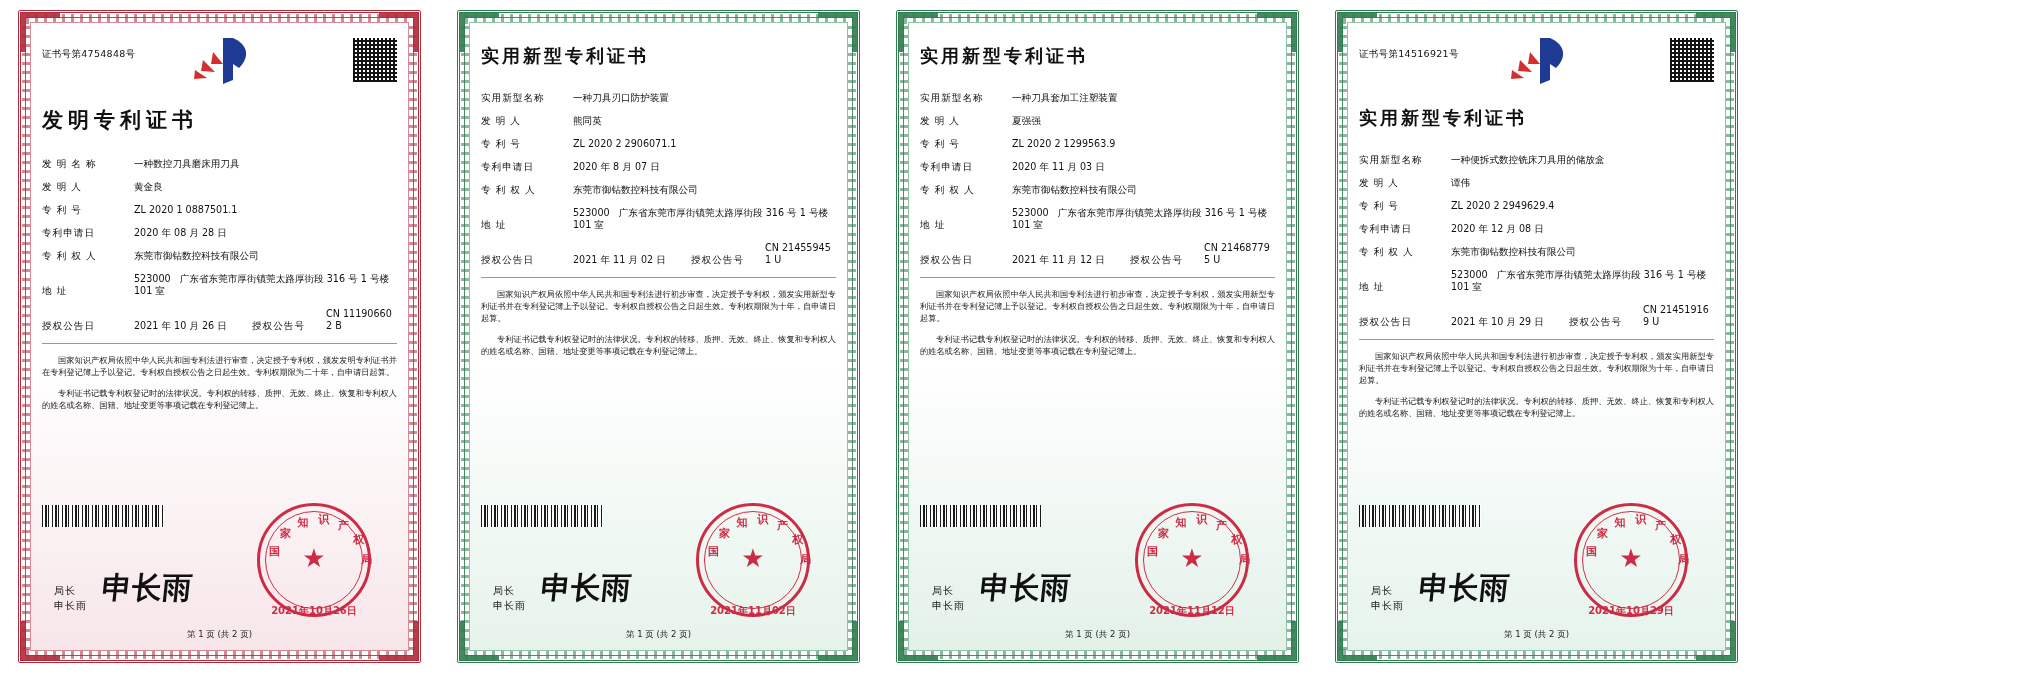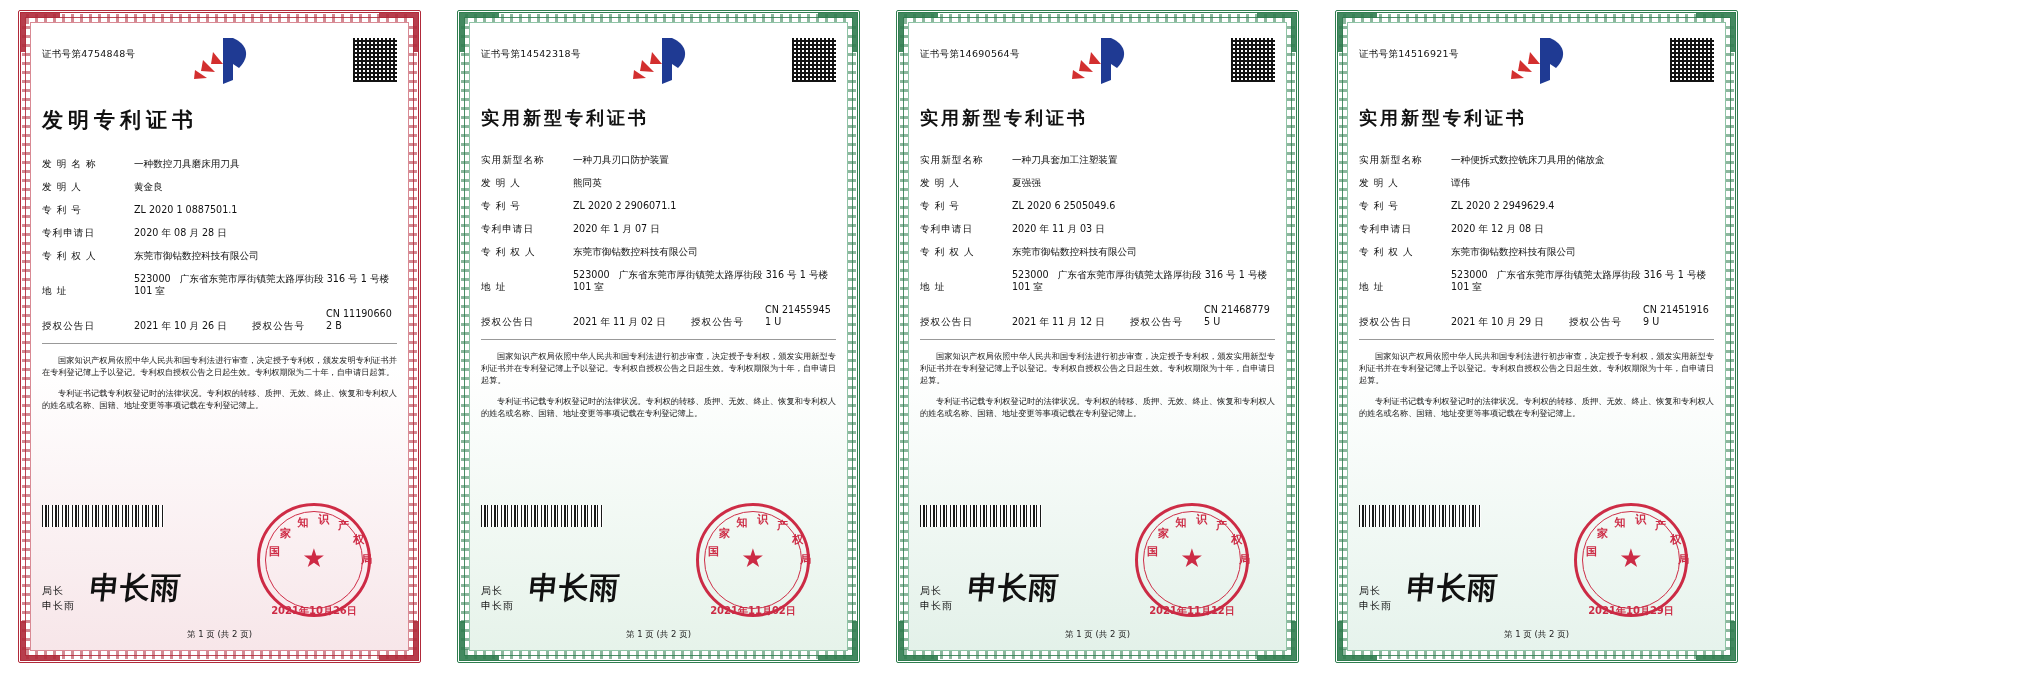--- a/index.html
+++ b/index.html
@@ -203,21 +203,21 @@
     width: 122px;
     height: 22px;
     background-image: repeating-linear-gradient(90deg,
       #000 0 1px, #fff 1px 3px, #000 3px 5px, #fff 5px 6px,
       #000 6px 7px, #fff 7px 10px);
     opacity: .9;
   }
 
   .signature-block {
     position: absolute;
-    left: 0;
+    left: 12px;
     bottom: 26px;
   }
   .sig-labels {
     font-size: 10px;
     line-height: 1.5;
     color: #111;
     letter-spacing: 1px;
   }
   .sig-script {
     position: absolute;
@@ -405,52 +405,39 @@
     <div class="scallop bottom"></div>
     <div class="scallop-v left"></div>
     <div class="scallop-v right"></div>
     <div class="corner tl"></div>
     <div class="corner tr"></div>
     <div class="corner bl"></div>
     <div class="corner br"></div>
     <div class="frame-inner"></div>
 
     <div class="content">
-      <div class="topbar">
-        <div class="cert-no">证书号第14542318号</div>
-        <div class="logo">
-          <svg viewBox="0 0 86 56" width="86" height="56">
-            <path d="M46 4 L56 4 L56 46 L46 50 Z" fill="#1f3a93"></path>
-            <path d="M56 4 C70 10 74 22 62 34 L56 30 Z" fill="#1f3a93"></path>
-            <path d="M36 18 L46 30 L34 30 Z" fill="#d32f2f"></path>
-            <path d="M26 26 L38 38 L24 37 Z" fill="#d32f2f"></path>
-            <path d="M18 36 L30 44 L17 45 Z" fill="#d32f2f"></path>
-          </svg>
-        </div>
-        <div class="qr"></div>
-      </div>
 
       <div class="title small">实用新型专利证书</div>
 
       <div class="fields">
         <div class="field-row">
           <div class="field-label">实用新型名称</div>
           <div class="field-value">一种刀具刃口防护装置</div>
         </div>
         <div class="field-row">
           <div class="field-label">发 明 人</div>
           <div class="field-value">熊同英</div>
         </div>
         <div class="field-row">
           <div class="field-label">专 利 号</div>
           <div class="field-value">ZL 2020 2 2906071.1</div>
         </div>
         <div class="field-row">
           <div class="field-label">专利申请日</div>
-          <div class="field-value">2020 年 1 月 07 日</div>
+          <div class="field-value">2020 年 8 月 07 日</div>
         </div>
         <div class="field-row">
           <div class="field-label">专 利 权 人</div>
           <div class="field-value">东莞市御钻数控科技有限公司</div>
         </div>
         <div class="field-row">
           <div class="field-label">地            址</div>
           <div class="field-value">523000   广东省东莞市厚街镇莞太路厚街段 316 号 1 号楼 101 室</div>
         </div>
         <div class="field-row split">
@@ -498,48 +485,35 @@
     <div class="scallop bottom"></div>
     <div class="scallop-v left"></div>
     <div class="scallop-v right"></div>
     <div class="corner tl"></div>
     <div class="corner tr"></div>
     <div class="corner bl"></div>
     <div class="corner br"></div>
     <div class="frame-inner"></div>
 
     <div class="content">
-      <div class="topbar">
-        <div class="cert-no">证书号第14690564号</div>
-        <div class="logo">
-          <svg viewBox="0 0 86 56" width="86" height="56">
-            <path d="M46 4 L56 4 L56 46 L46 50 Z" fill="#1f3a93"></path>
-            <path d="M56 4 C70 10 74 22 62 34 L56 30 Z" fill="#1f3a93"></path>
-            <path d="M36 18 L46 30 L34 30 Z" fill="#d32f2f"></path>
-            <path d="M26 26 L38 38 L24 37 Z" fill="#d32f2f"></path>
-            <path d="M18 36 L30 44 L17 45 Z" fill="#d32f2f"></path>
-          </svg>
-        </div>
-        <div class="qr"></div>
-      </div>
 
       <div class="title small">实用新型专利证书</div>
 
       <div class="fields">
         <div class="field-row">
           <div class="field-label">实用新型名称</div>
           <div class="field-value">一种刀具套加工注塑装置</div>
         </div>
         <div class="field-row">
           <div class="field-label">发 明 人</div>
           <div class="field-value">夏强强</div>
         </div>
         <div class="field-row">
           <div class="field-label">专 利 号</div>
-          <div class="field-value">ZL 2020 6 2505049.6</div>
+          <div class="field-value">ZL 2020 2 1299563.9</div>
         </div>
         <div class="field-row">
           <div class="field-label">专利申请日</div>
           <div class="field-value">2020 年 11 月 03 日</div>
         </div>
         <div class="field-row">
           <div class="field-label">专 利 权 人</div>
           <div class="field-value">东莞市御钻数控科技有限公司</div>
         </div>
         <div class="field-row">

